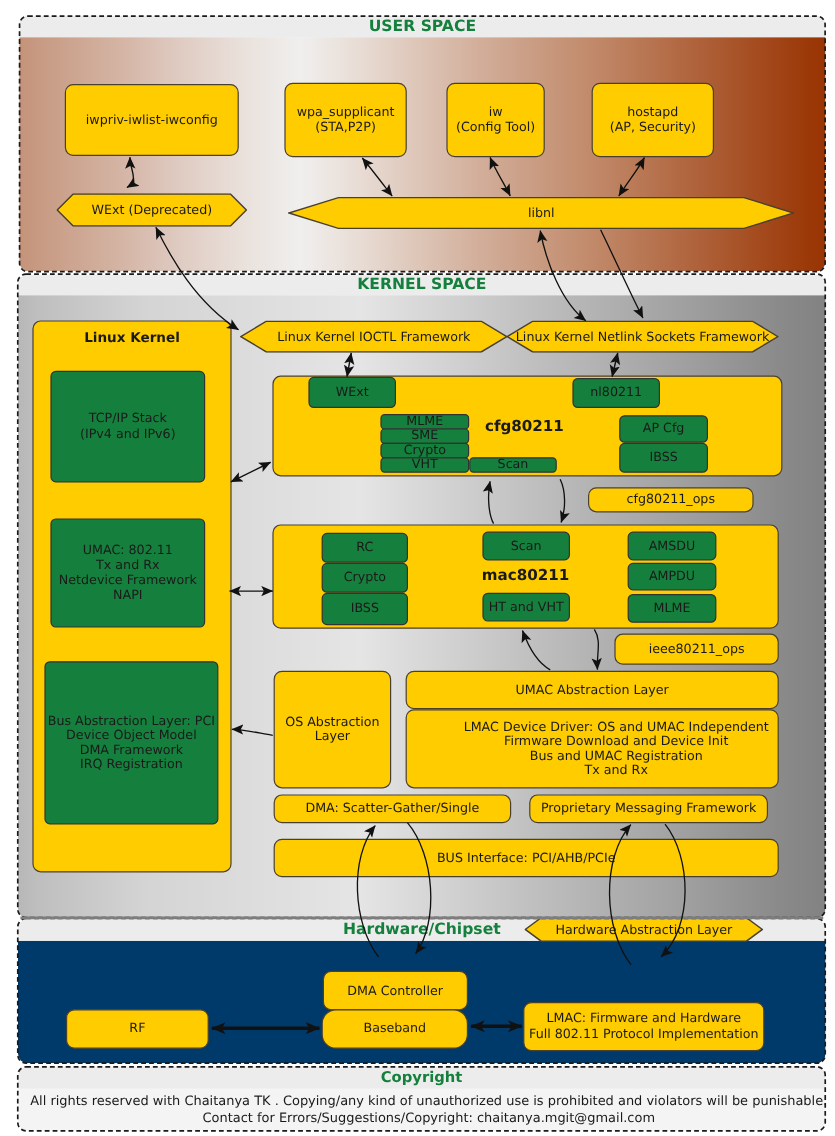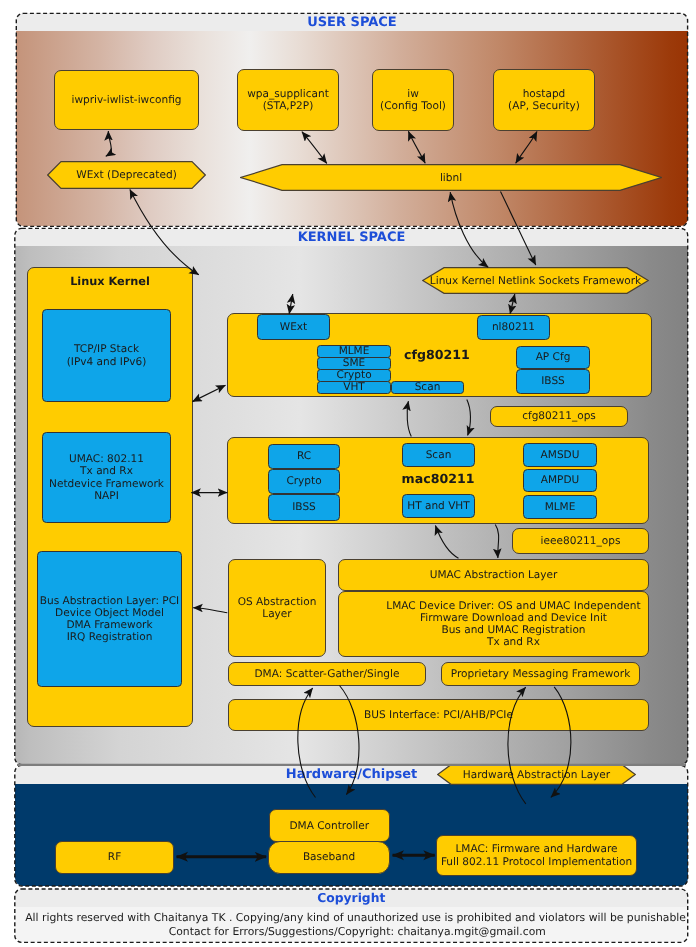--- a/index.html
+++ b/index.html
@@ -6,21 +6,21 @@
   html,body{margin:0;padding:0;background:#fff;}
   body{width:696px;height:947px;overflow:hidden;
        font-family:"DejaVu Sans", sans-serif;
        font-size:10.55px;color:#1a1a1a;
        -webkit-font-smoothing:antialiased;text-rendering:geometricPrecision;}
   #stage{position:relative;width:696px;height:947px;background:#fff;}
 
   .panel{position:absolute;border-radius:8px;
          box-sizing:border-box;overflow:hidden;}
   .ptitle{position:absolute;left:0;right:0;top:0;text-align:center;
-          font-weight:bold;color:#1d4ed8;background:#ececec;
+          font-weight:bold;color:#15803d;background:#ececec;
           display:flex;align-items:center;justify-content:center;}
 
   
   #userspace{left:16.3px;top:13.4px;width:671.3px;height:213px;background:#fff;}
   #userspace .ptitle{height:18px;font-size:13px;}
   #us-body{position:absolute;left:0;right:0;top:18px;bottom:0;
      background:linear-gradient(to right,rgb(194,144,119) 0%,rgb(197,149,124) 0.6%,rgb(212,180,164) 12.5%,rgb(223,203,194) 19.9%,rgb(233,224,218) 27.4%,rgb(240,239,238) 34.8%,rgb(232,220,212) 42.3%,rgb(210,174,154) 57.1%,rgb(192,135,103) 72.0%,rgb(156,58,10) 97.3%,rgb(153,52,4) 100%);}
 
   
   #kernelspace{left:15px;top:228.5px;width:673px;height:536px;background:#fff;}
@@ -39,21 +39,21 @@
   #cp-body{position:absolute;left:12px;right:0;top:18px;bottom:0;
      display:flex;flex-direction:column;align-items:center;justify-content:center;
      font-size:10.8px;line-height:1.3;}
   #cp-body>div{white-space:nowrap;}
 
   .box{position:absolute;box-sizing:border-box;border:1.2px solid #4a4030;
        background:#ffcc00;border-radius:7px;display:flex;align-items:center;
        justify-content:center;text-align:center;line-height:1.15;
        white-space:pre;}
   .gbox{position:absolute;box-sizing:border-box;border:1.2px solid #333;
-       background:#0ea5e9;border-radius:4.5px;display:flex;align-items:center;
+       background:#15803d;border-radius:4.5px;display:flex;align-items:center;
        justify-content:center;text-align:center;line-height:1.15;
        white-space:pre;overflow:hidden;}
   .lbl{position:absolute;white-space:pre;text-align:center;}
   .hexwrap{position:absolute;}
   .hexwrap svg{position:absolute;left:0;top:0;}
   .hexwrap .ht{position:absolute;left:0;top:0;width:100%;height:100%;
        display:flex;align-items:center;justify-content:center;white-space:pre;}
   .bold{font-weight:bold;}
   svg.ov{position:absolute;left:0;top:0;width:696px;height:947px;
          pointer-events:none;overflow:visible;}
@@ -101,20 +101,26 @@
 (IPv4 and IPv6)</span></div>
   <div class="gbox" style="left:42px;top:432px;width:129px;height:91px;"><span>UMAC: 802.11
 Tx and Rx
 Netdevice Framework
 NAPI</span></div>
   <div class="gbox" style="left:37px;top:551px;width:145px;height:136px;"><span>Bus Abstraction Layer: PCI
 Device Object Model
 DMA Framework
 IRQ Registration</span></div>
 
+  <div class="hexwrap" style="left:200px;top:267px;width:223px;height:27px;">
+    <svg width="223" height="27" viewBox="0 0 223 27">
+        <polygon points="22,0.7 201,0.7 222.3,13.5 201,26.3 22,26.3 0.7,13.5" fill="#ffcc00" stroke="#4a4030" stroke-width="1.2"></polygon>
+      </svg>
+    <div class="ht">Linux Kernel IOCTL Framework</div>
+  </div>
   <div class="hexwrap" style="left:422px;top:267px;width:227px;height:27px;">
     <svg width="227" height="27" viewBox="0 0 227 27">
         <polygon points="22,0.7 205,0.7 226.3,13.5 205,26.3 22,26.3 0.7,13.5" fill="#ffcc00" stroke="#4a4030" stroke-width="1.2"></polygon>
       </svg>
     <div class="ht">Linux Kernel Netlink Sockets Framework</div>
   </div>
 
   <div class="box" style="left:227px;top:313px;width:425px;height:84px;"></div>
   <div class="lbl bold" style="left:387px;top:347px;width:100px;font-size:12.6px;">cfg80211</div>
   <div class="gbox" style="left:257px;top:314px;width:73px;height:26px;"><span>WExt</span></div>

